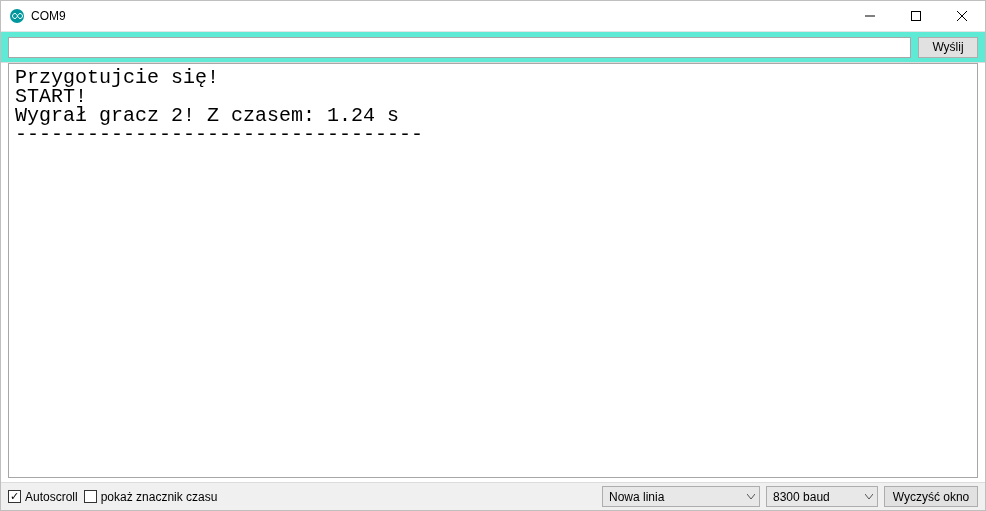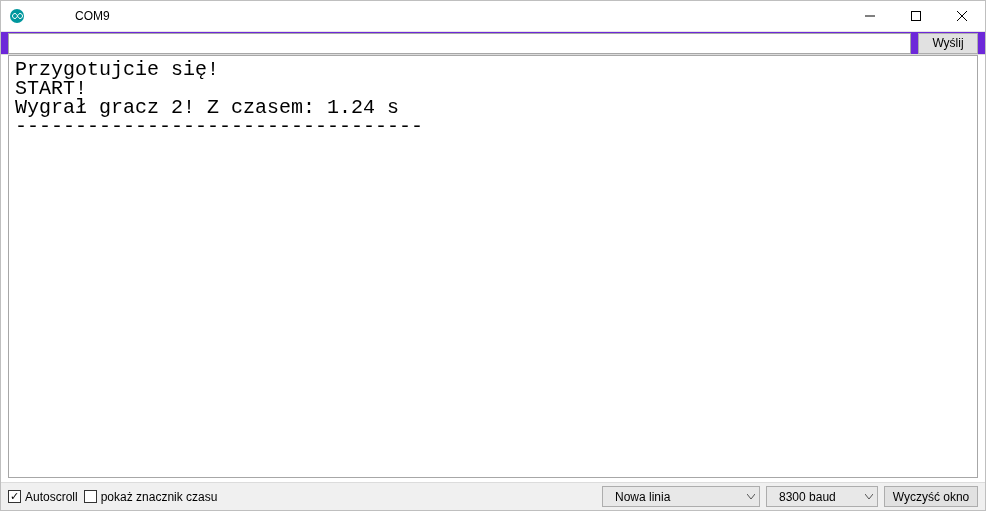--- a/index.html
+++ b/index.html
@@ -15,42 +15,41 @@
     width: 986px; height: 511px;
     border: 1px solid #bfbfbf;
     display: flex; flex-direction: column;
     background: #ffffff;
   }
   .titlebar {
     height: 30px;
     display: flex; align-items: center;
     background: #ffffff;
     padding-left: 8px;
-    gap: 44px;
   }
   .title-icon {
     width: 16px; height: 16px;
     margin-right: 6px;
     display: flex; align-items: center; justify-content: center;
   }
   .title-text {
     font-size: 12px;
     color: #000;
     flex: 1;
   }
   .winbtns { display: flex; height: 100%; }
   .winbtn {
     width: 46px; height: 100%;
     display: flex; align-items: center; justify-content: center;
     color: #000;
   }
   .winbtn svg { display: block; }
   .toolbar {
-    height: 24px;
-    background: #6d28d9;
+    height: 32px;
+    background: #5eead4;
     border-top: 1px solid #e5e5e5;
     border-bottom: 1px solid #dcdcdc;
     display: flex; align-items: center;
     padding: 0 7px;
     gap: 7px;
   }
   .send-input {
     flex: 1;
     height: 21px;
     border: 1px solid #a7a7a7;
@@ -99,21 +98,21 @@
     border: 1px solid #333;
     display: flex; align-items: center; justify-content: center;
     background: #fff;
     font-size: 11px; line-height: 1;
   }
   .spacer { flex: 1; }
   .select-like {
     height: 21px;
     border: 1px solid #adadad;
     background: #e8e8e8;
-    padding: 0 4px 0 12px;
+    padding: 0 4px 0 6px;
     font-size: 12px;
     display: flex; align-items: center; justify-content: space-between;
     gap: 8px;
   }
   .select-arrow {
     display: flex; align-items: center; justify-content: center;
   }
   .clear-btn {
     height: 21px;
     border: 1px solid #adadad;

